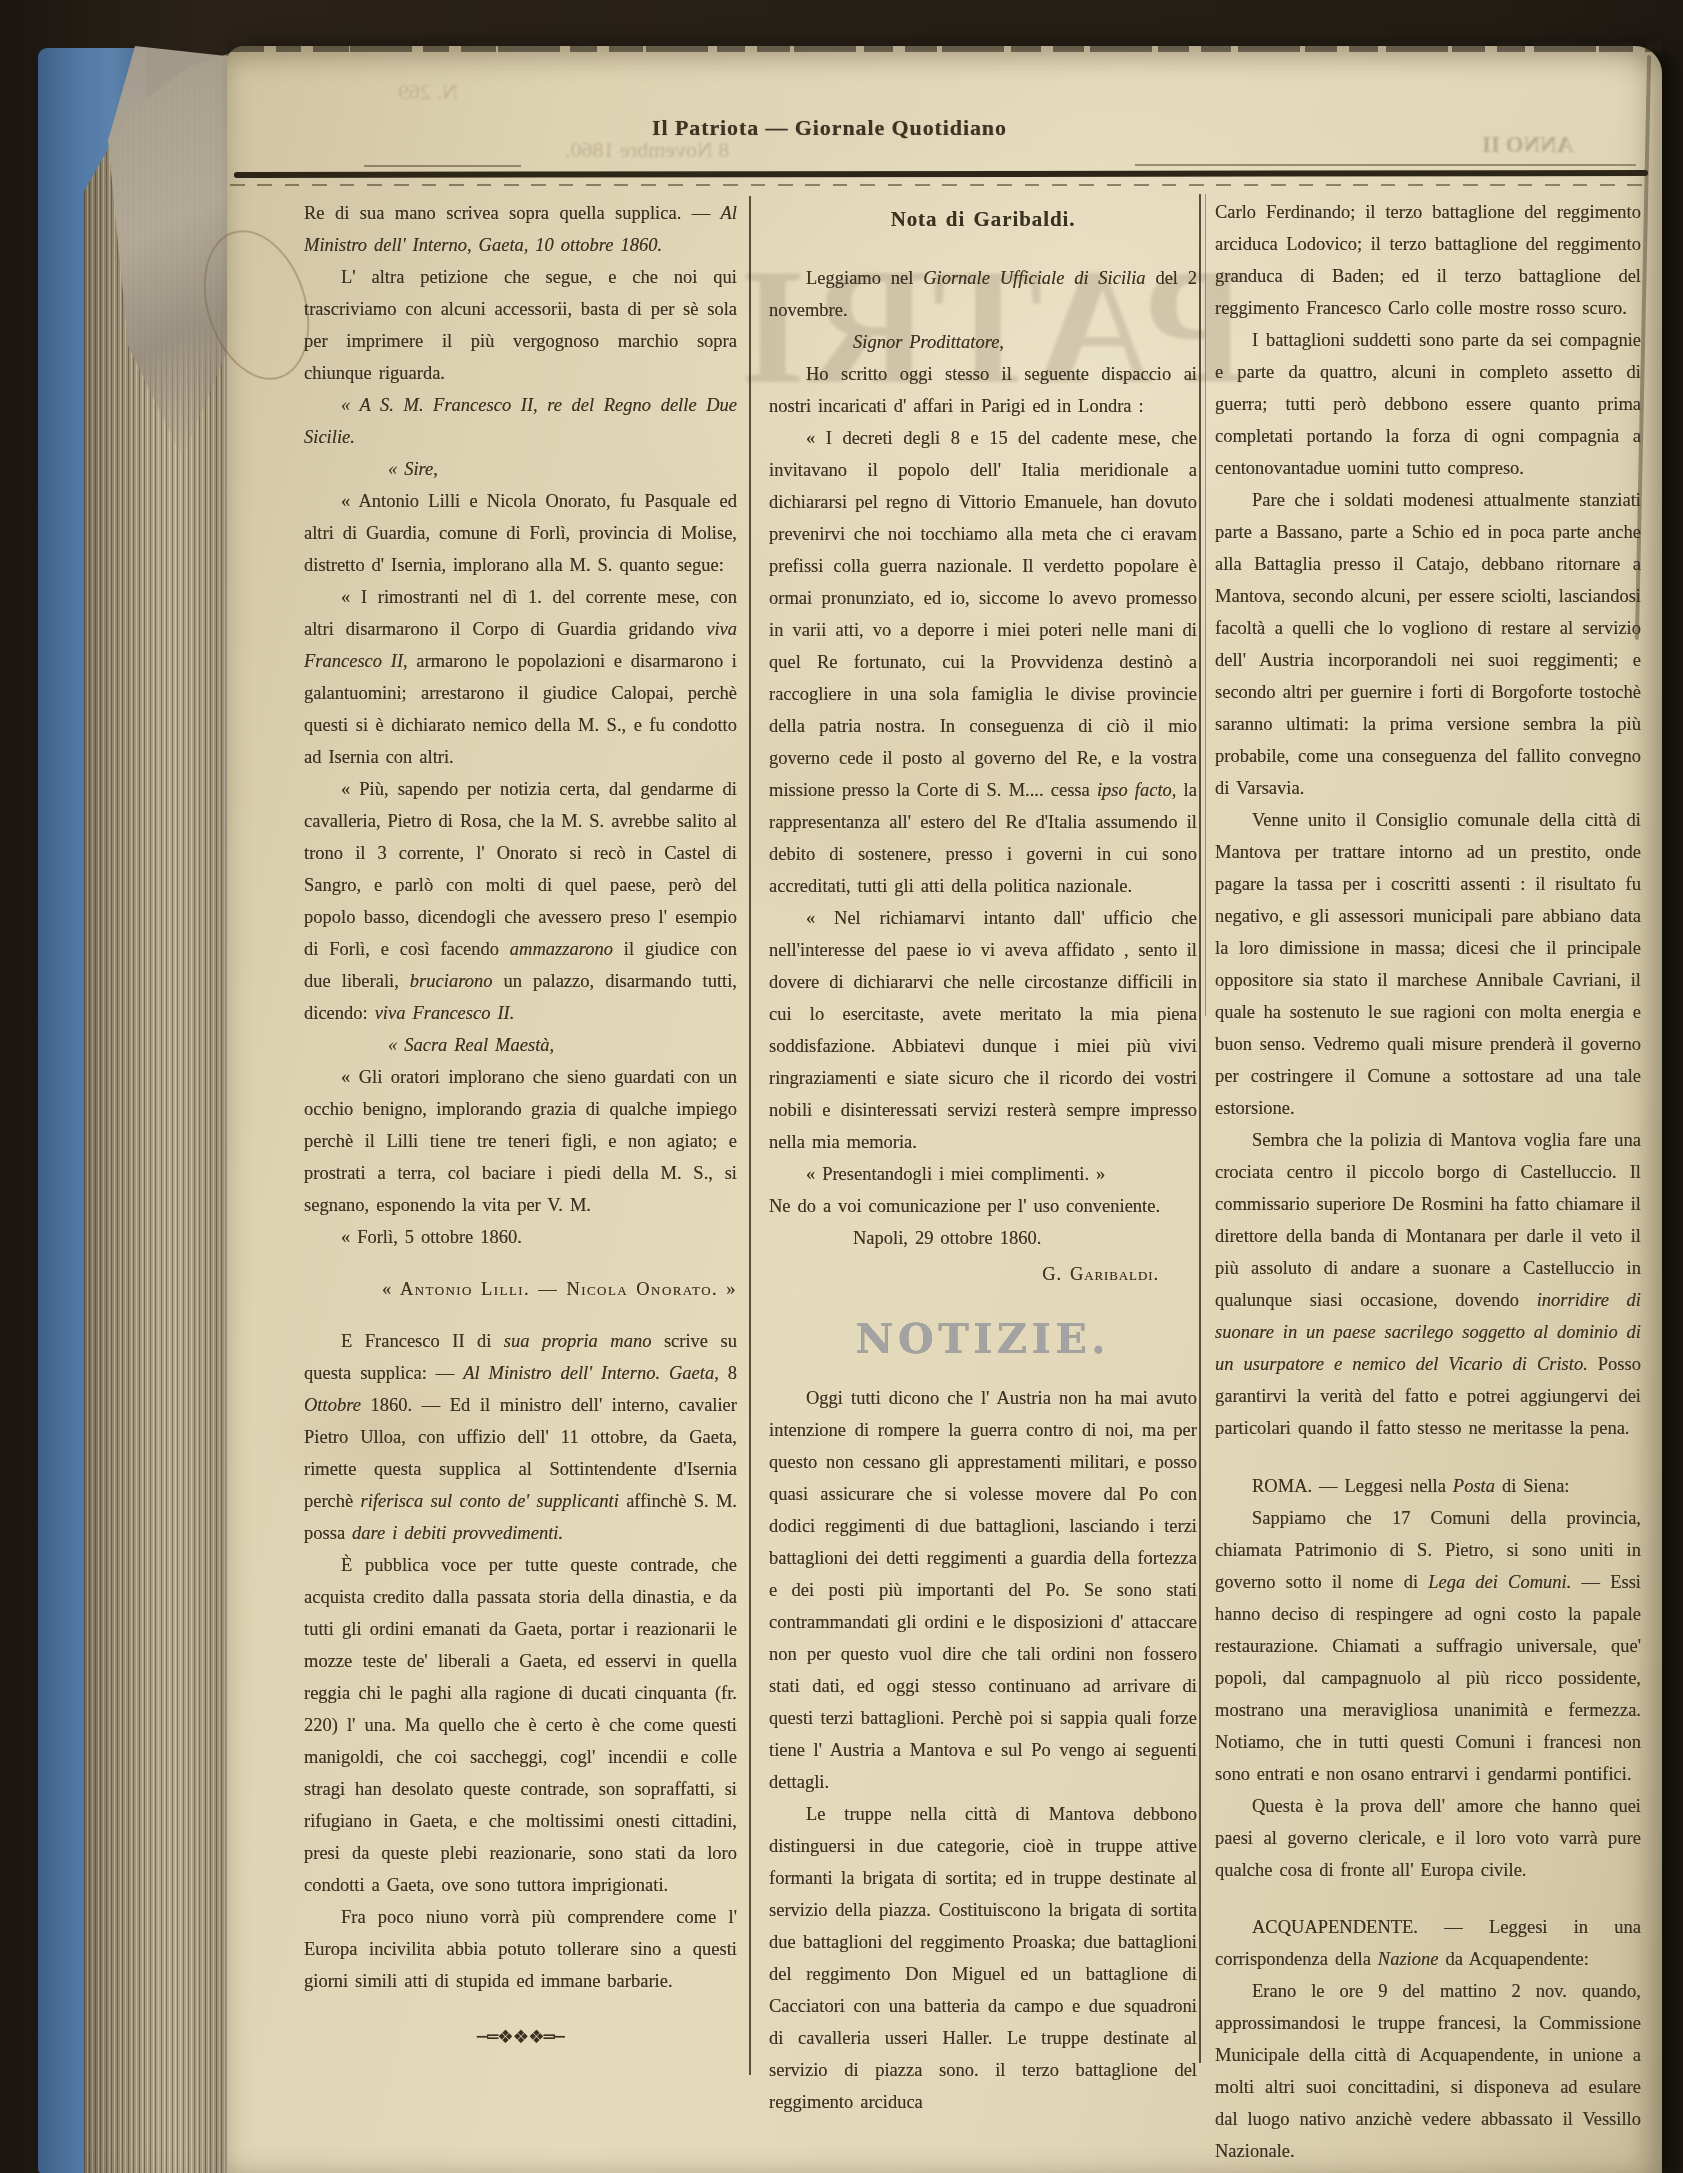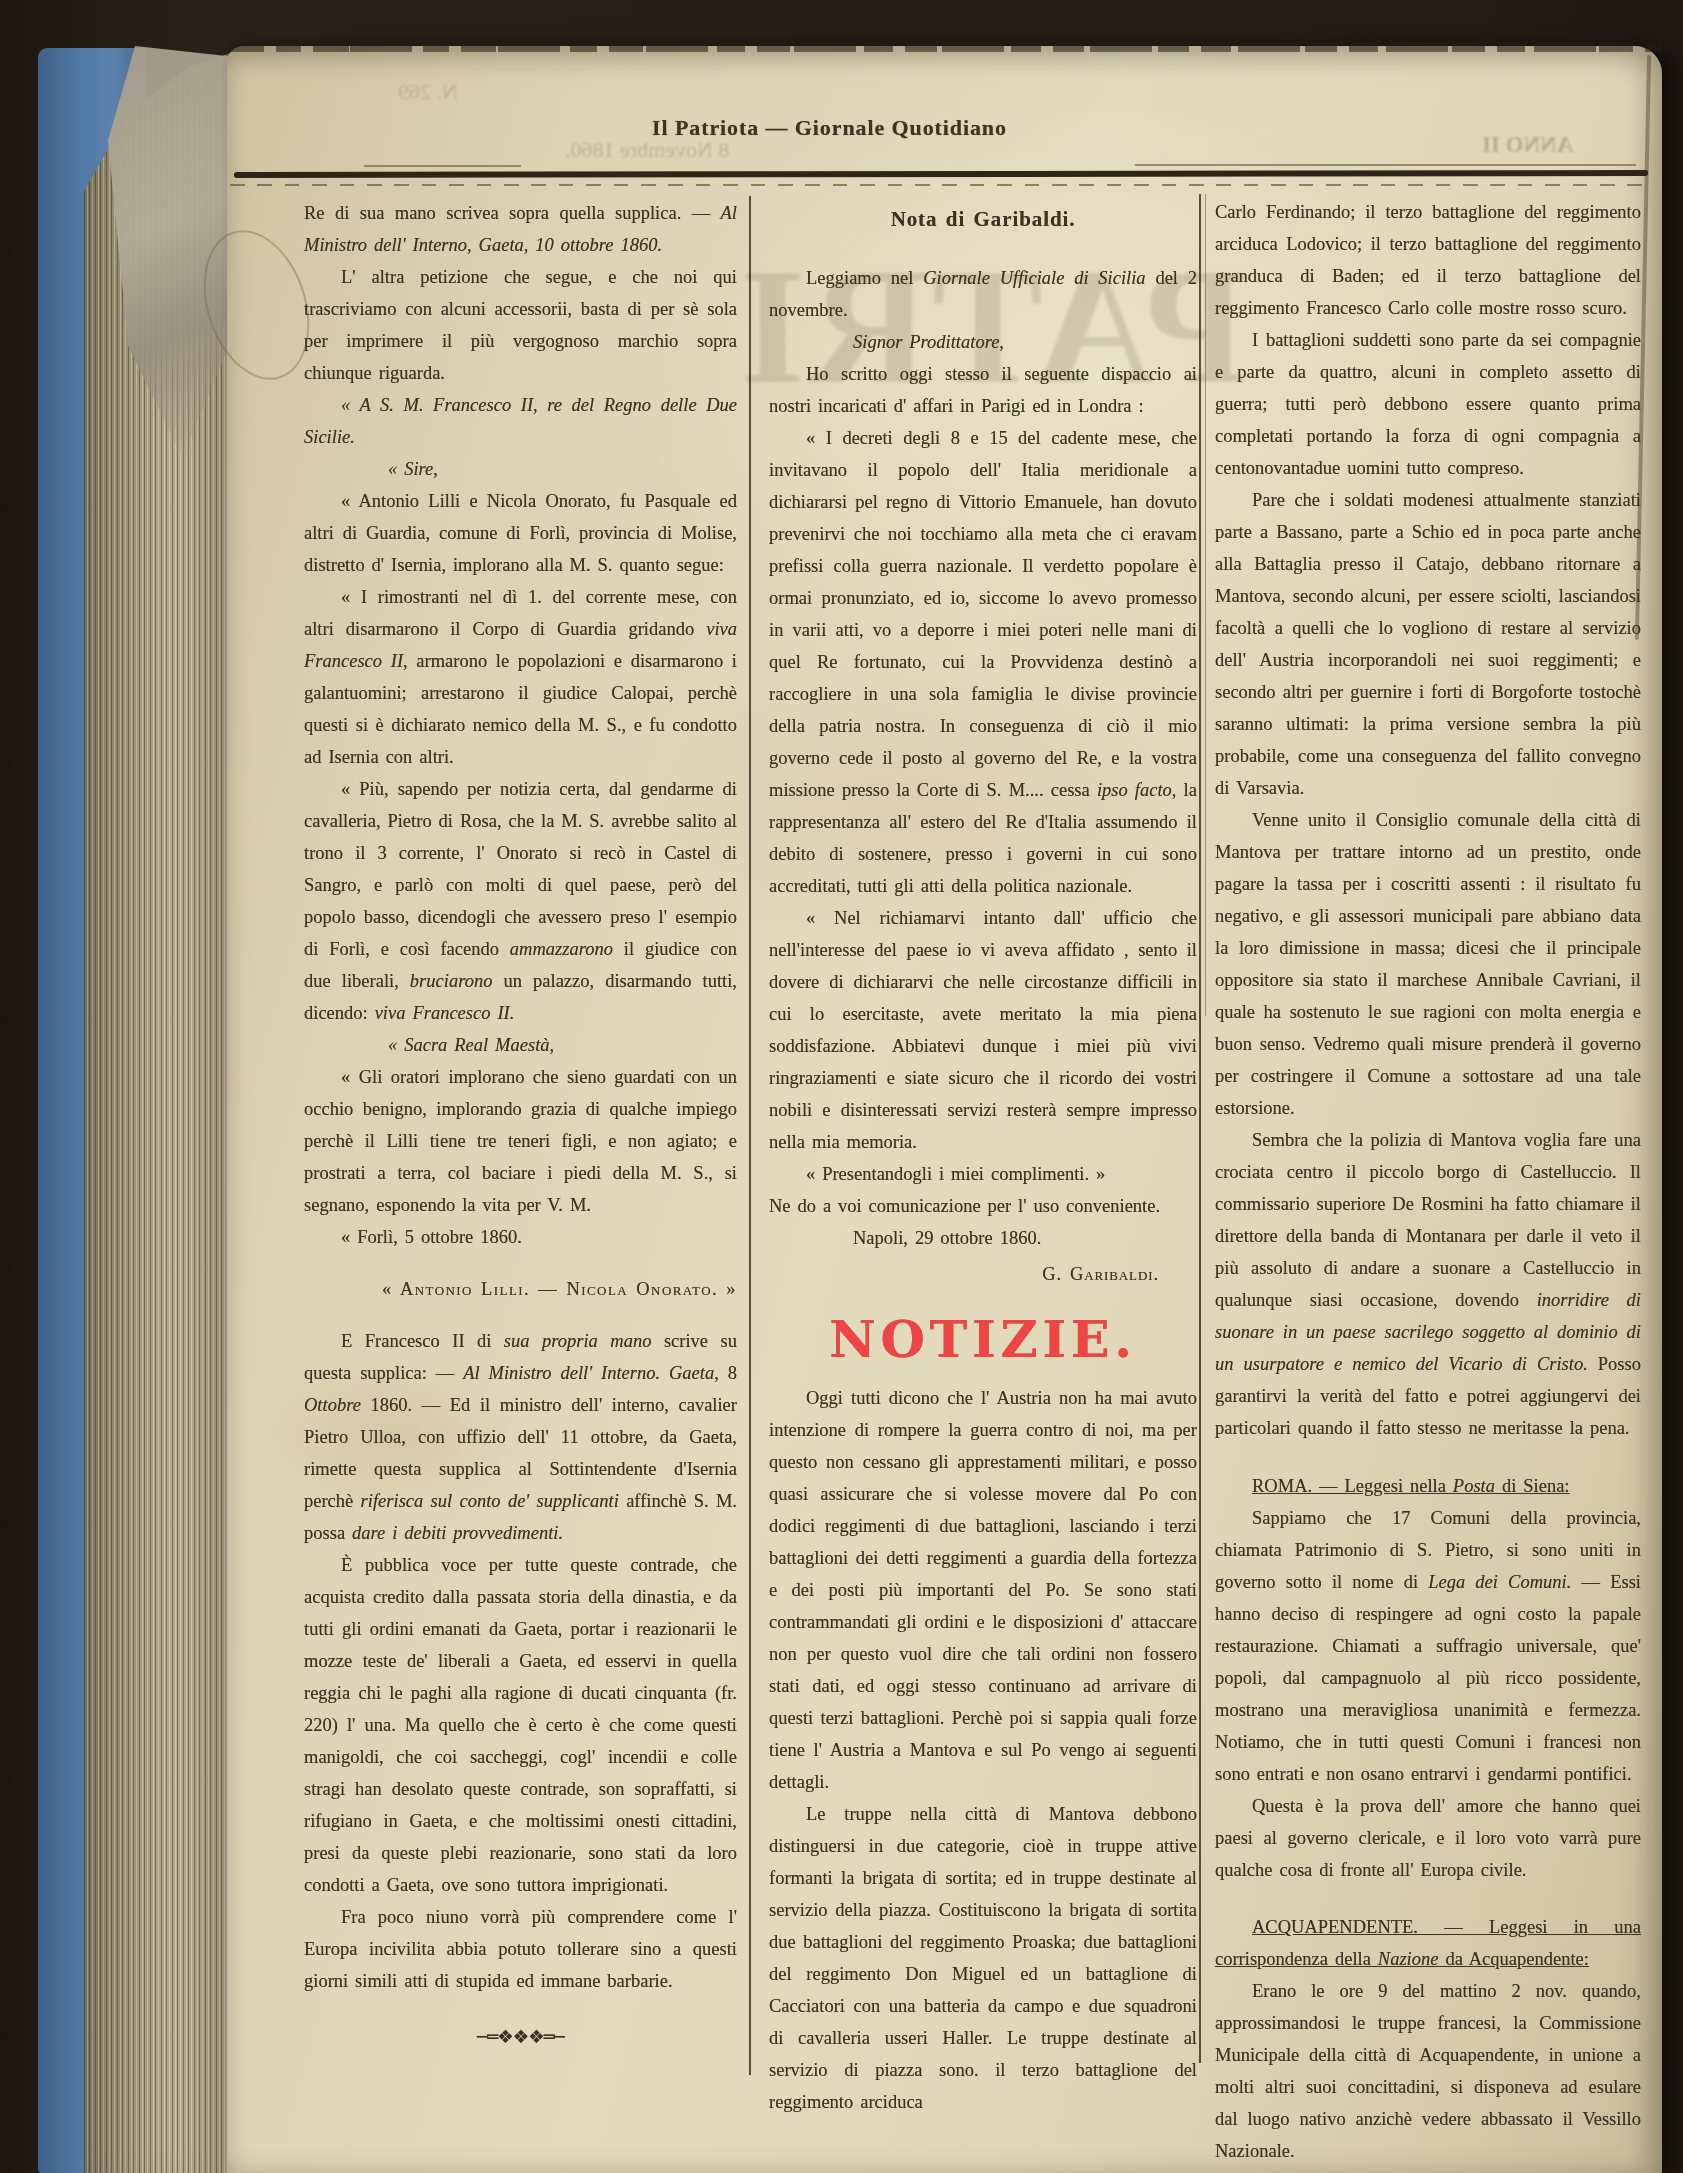--- a/index.html
+++ b/index.html
@@ -65,26 +65,26 @@
   .ghost-date{left:565px;top:137px;font-size:22px;opacity:.30;}
   
   .col-rule{width:1.8px;background:rgba(48,38,24,.78);}
   .col-rule-b{width:1.4px;background:rgba(48,38,24,.4);}
   .col{color:#3b3222;font-size:18.5px;line-height:32px;text-align:justify;
     text-shadow:0 0 0.6px rgba(59,50,34,.55);word-spacing:2.3px;}
   .col p{margin:0;}
   .col p.ind{text-indent:37px;}
   .col p.ind2{text-indent:84px;}
   .col p.noind{text-indent:0;}
-  .col p.gap{margin-top:25.6px;text-decoration:underline;}
+  .col p.gap{margin-top:25.6px;}
   .col p.cen-caps{text-align:right;font-variant:small-caps;letter-spacing:1.4px;margin:20px 0;}
   .col p.right-sig{text-align:right;font-variant:small-caps;letter-spacing:0.9px;padding-right:38px;margin-top:3.7px;}
   .col p.head-bold{text-align:center;font-weight:bold;letter-spacing:0.9px;font-size:21px;margin:5.5px 0 27.4px 0;text-indent:0;}
-  .col p.headline{text-align:center;font-weight:bold;font-size:51px;letter-spacing:4.6px;
-    margin:33px 0 27.4px 0;text-indent:0;font-family:"DejaVu Serif", serif;color:#ef4444;}
+  .col p.headline{text-align:center;font-weight:bold;font-size:41px;letter-spacing:4.6px;
+    margin:33px 0 27.4px 0;text-indent:0;font-family:"DejaVu Serif", serif;color:#a3a3a3;}
   .col p.orn{text-align:center;font-family:"DejaVu Sans", sans-serif;font-size:18.3px;
     letter-spacing:-0.9px;margin-top:24px;color:#3b3222;text-indent:0;}
 </style>
 </head>
 <body>
 
 <div class="abs backdrop"></div>
 <div class="abs book-cover"></div>
 <div class="abs page-edges"></div>
 <div class="abs torn-corner"></div>

